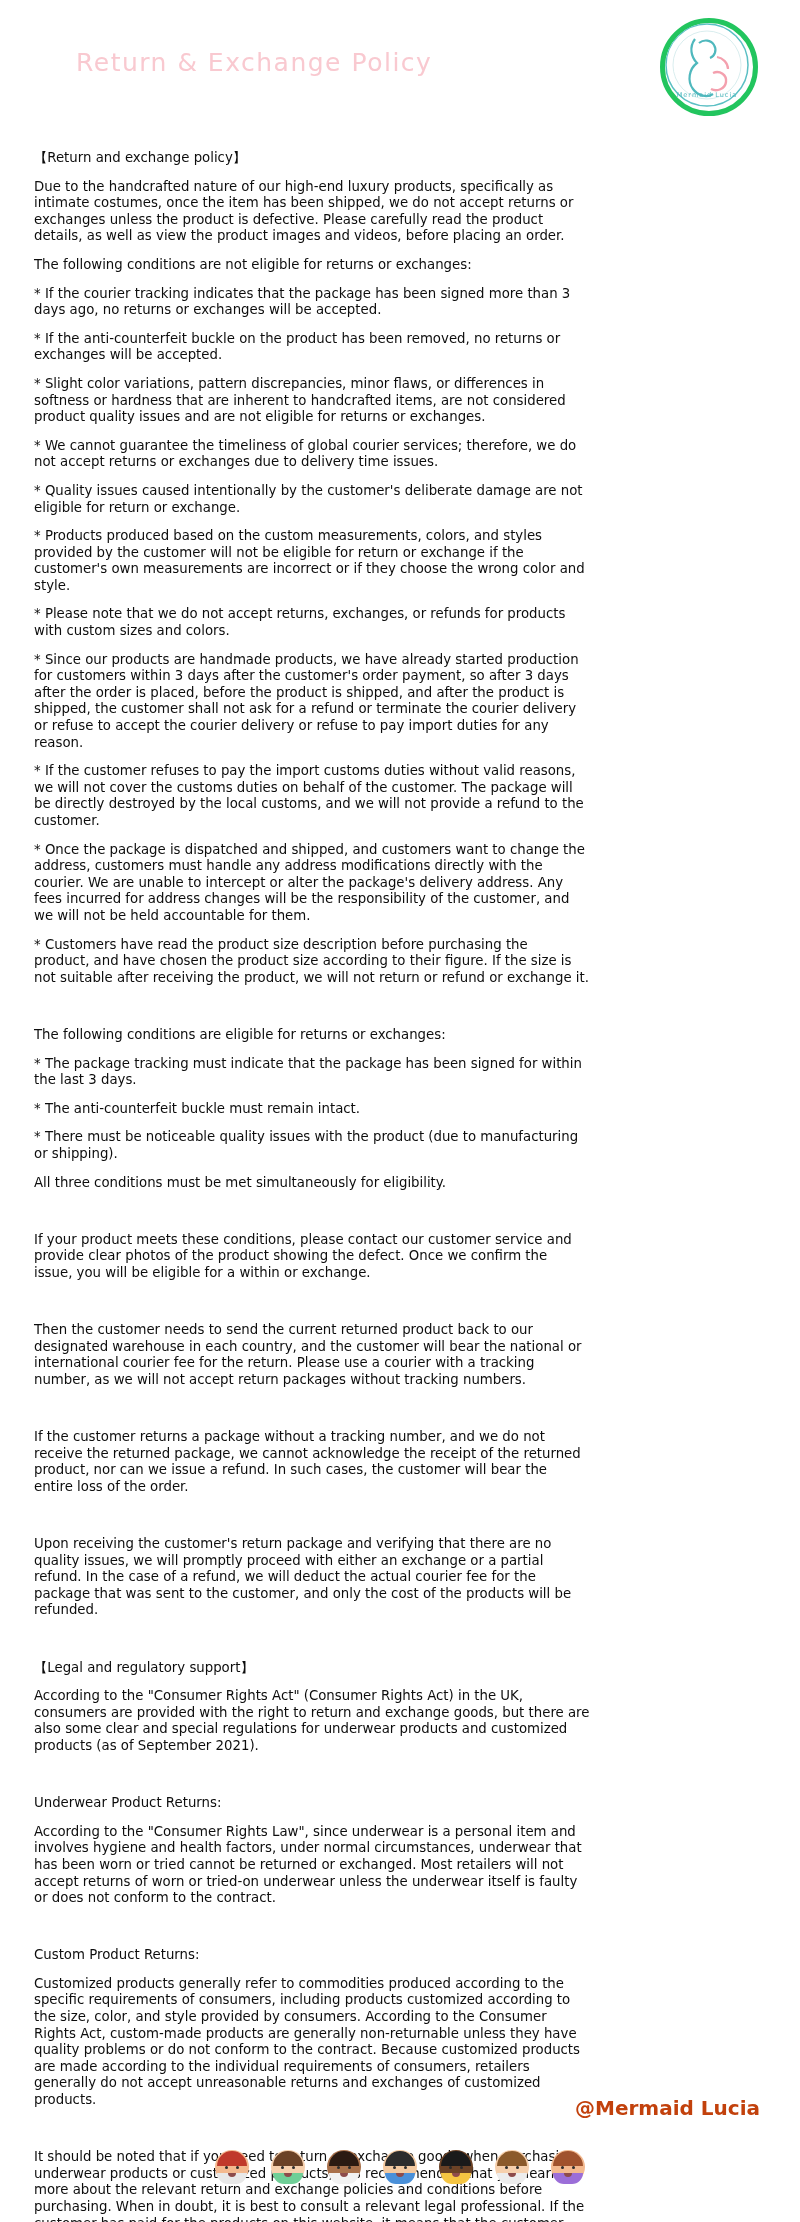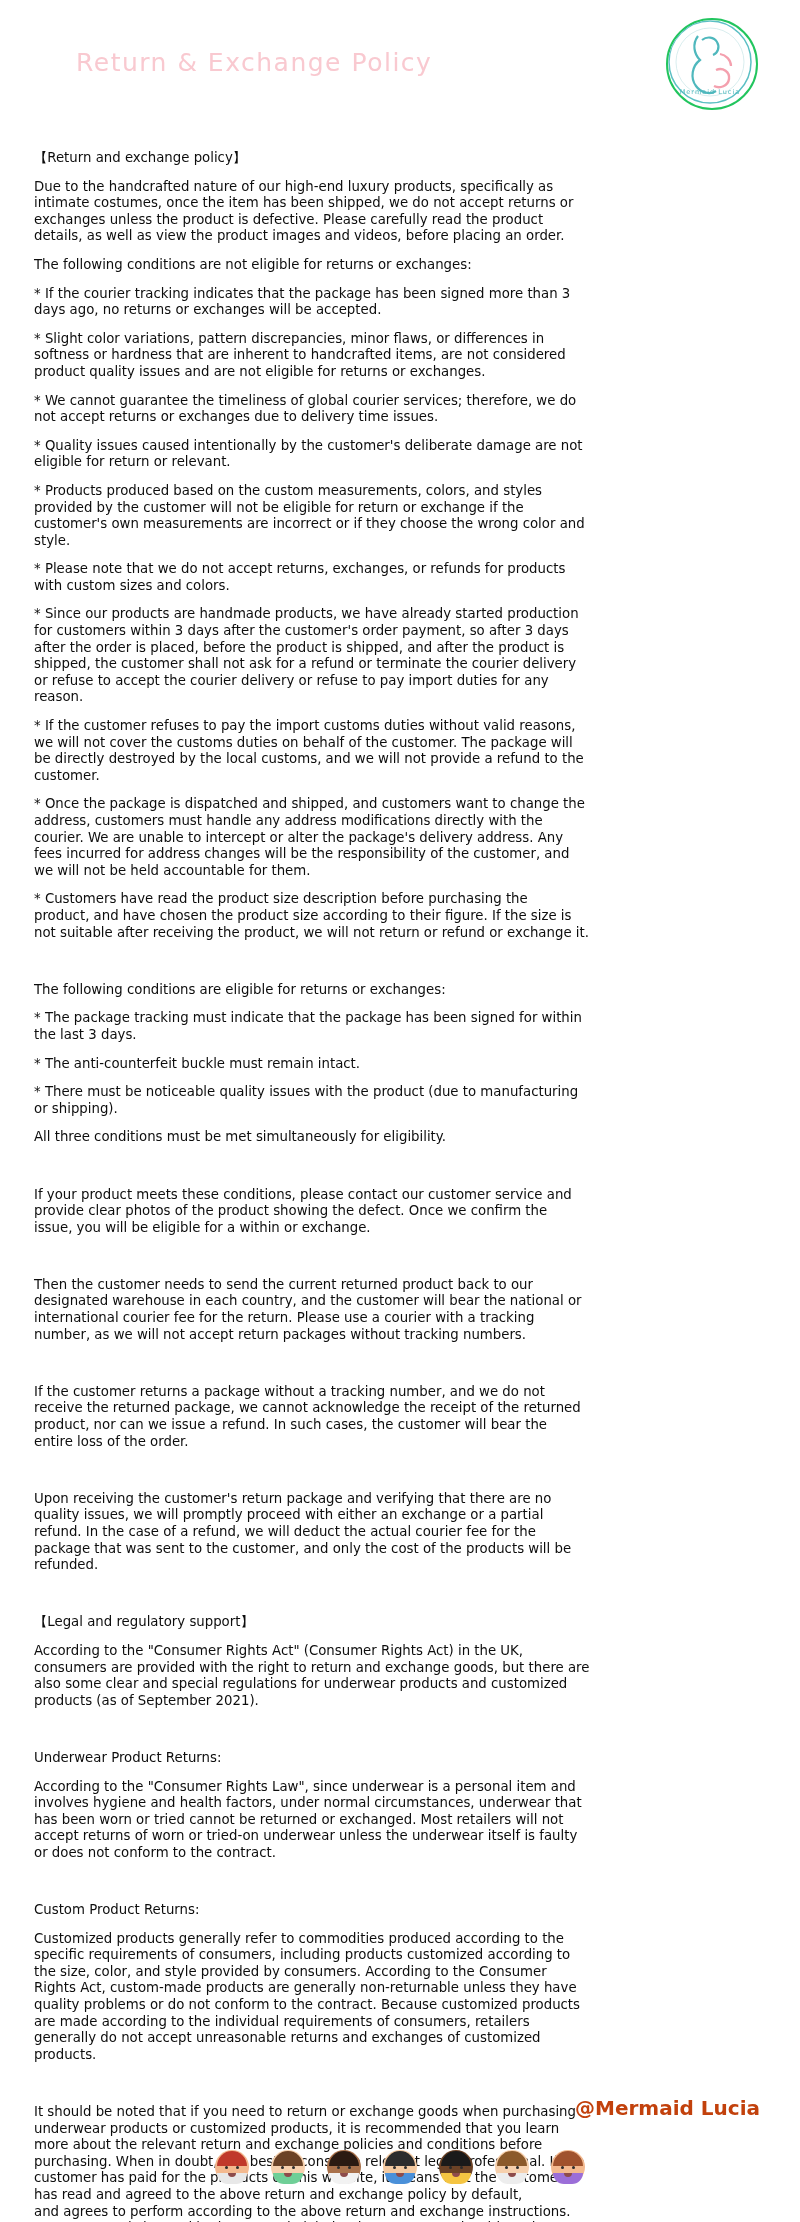--- a/index.html
+++ b/index.html
@@ -37,21 +37,21 @@
     font-family: "DejaVu Sans", sans-serif;
     white-space: nowrap;
   }
   .logo {
     position: absolute;
     right: 42px;
     top: 18px;
     width: 88px;
     height: 88px;
     border-radius: 50%;
-    border: 2px solid #22c55e;
+    border: 5px solid #22c55e;
     background: #ffffff;
     overflow: hidden;
   }
   .logo svg { display:block; }
   .content {
     position: absolute;
     left: 22px;
     top: 138px;
     width: 752px;
     font-size: 13.3px;
@@ -150,27 +150,29 @@
 
   <div class="content">
       <p class="section-head">【Return and exchange policy】</p>
       <p class="">Due to the handcrafted nature of our high-end luxury products, specifically as
 intimate costumes, once the item has been shipped, we do not accept returns or
 exchanges unless the product is defective. Please carefully read the product
 details, as well as view the product images and videos, before placing an order.</p>
       <p class="">The following conditions are not eligible for returns or exchanges:</p>
       <p class="">* If the courier tracking indicates that the package has been signed more than 3
 days ago, no returns or exchanges will be accepted.</p>
+      <p class="">* If the anti-counterfeit buckle on the product has been removed, no returns or
+exchanges will be accepted.</p>
       <p class="">* Slight color variations, pattern discrepancies, minor flaws, or differences in
 softness or hardness that are inherent to handcrafted items, are not considered
 product quality issues and are not eligible for returns or exchanges.</p>
       <p class="">* We cannot guarantee the timeliness of global courier services; therefore, we do
 not accept returns or exchanges due to delivery time issues.</p>
       <p class="">* Quality issues caused intentionally by the customer's deliberate damage are not
-eligible for return or relevant.</p>
+eligible for return or exchange.</p>
       <p class="">* Products produced based on the custom measurements, colors, and styles
 provided by the customer will not be eligible for return or exchange if the
 customer's own measurements are incorrect or if they choose the wrong color and
 style.</p>
       <p class="">* Please note that we do not accept returns, exchanges, or refunds for products
 with custom sizes and colors.</p>
       <p class="">* Since our products are handmade products, we have already started production
 for customers within 3 days after the customer's order payment, so after 3 days
 after the order is placed, before the product is shipped, and after the product is
 shipped, the customer shall not ask for a refund or terminate the courier delivery

